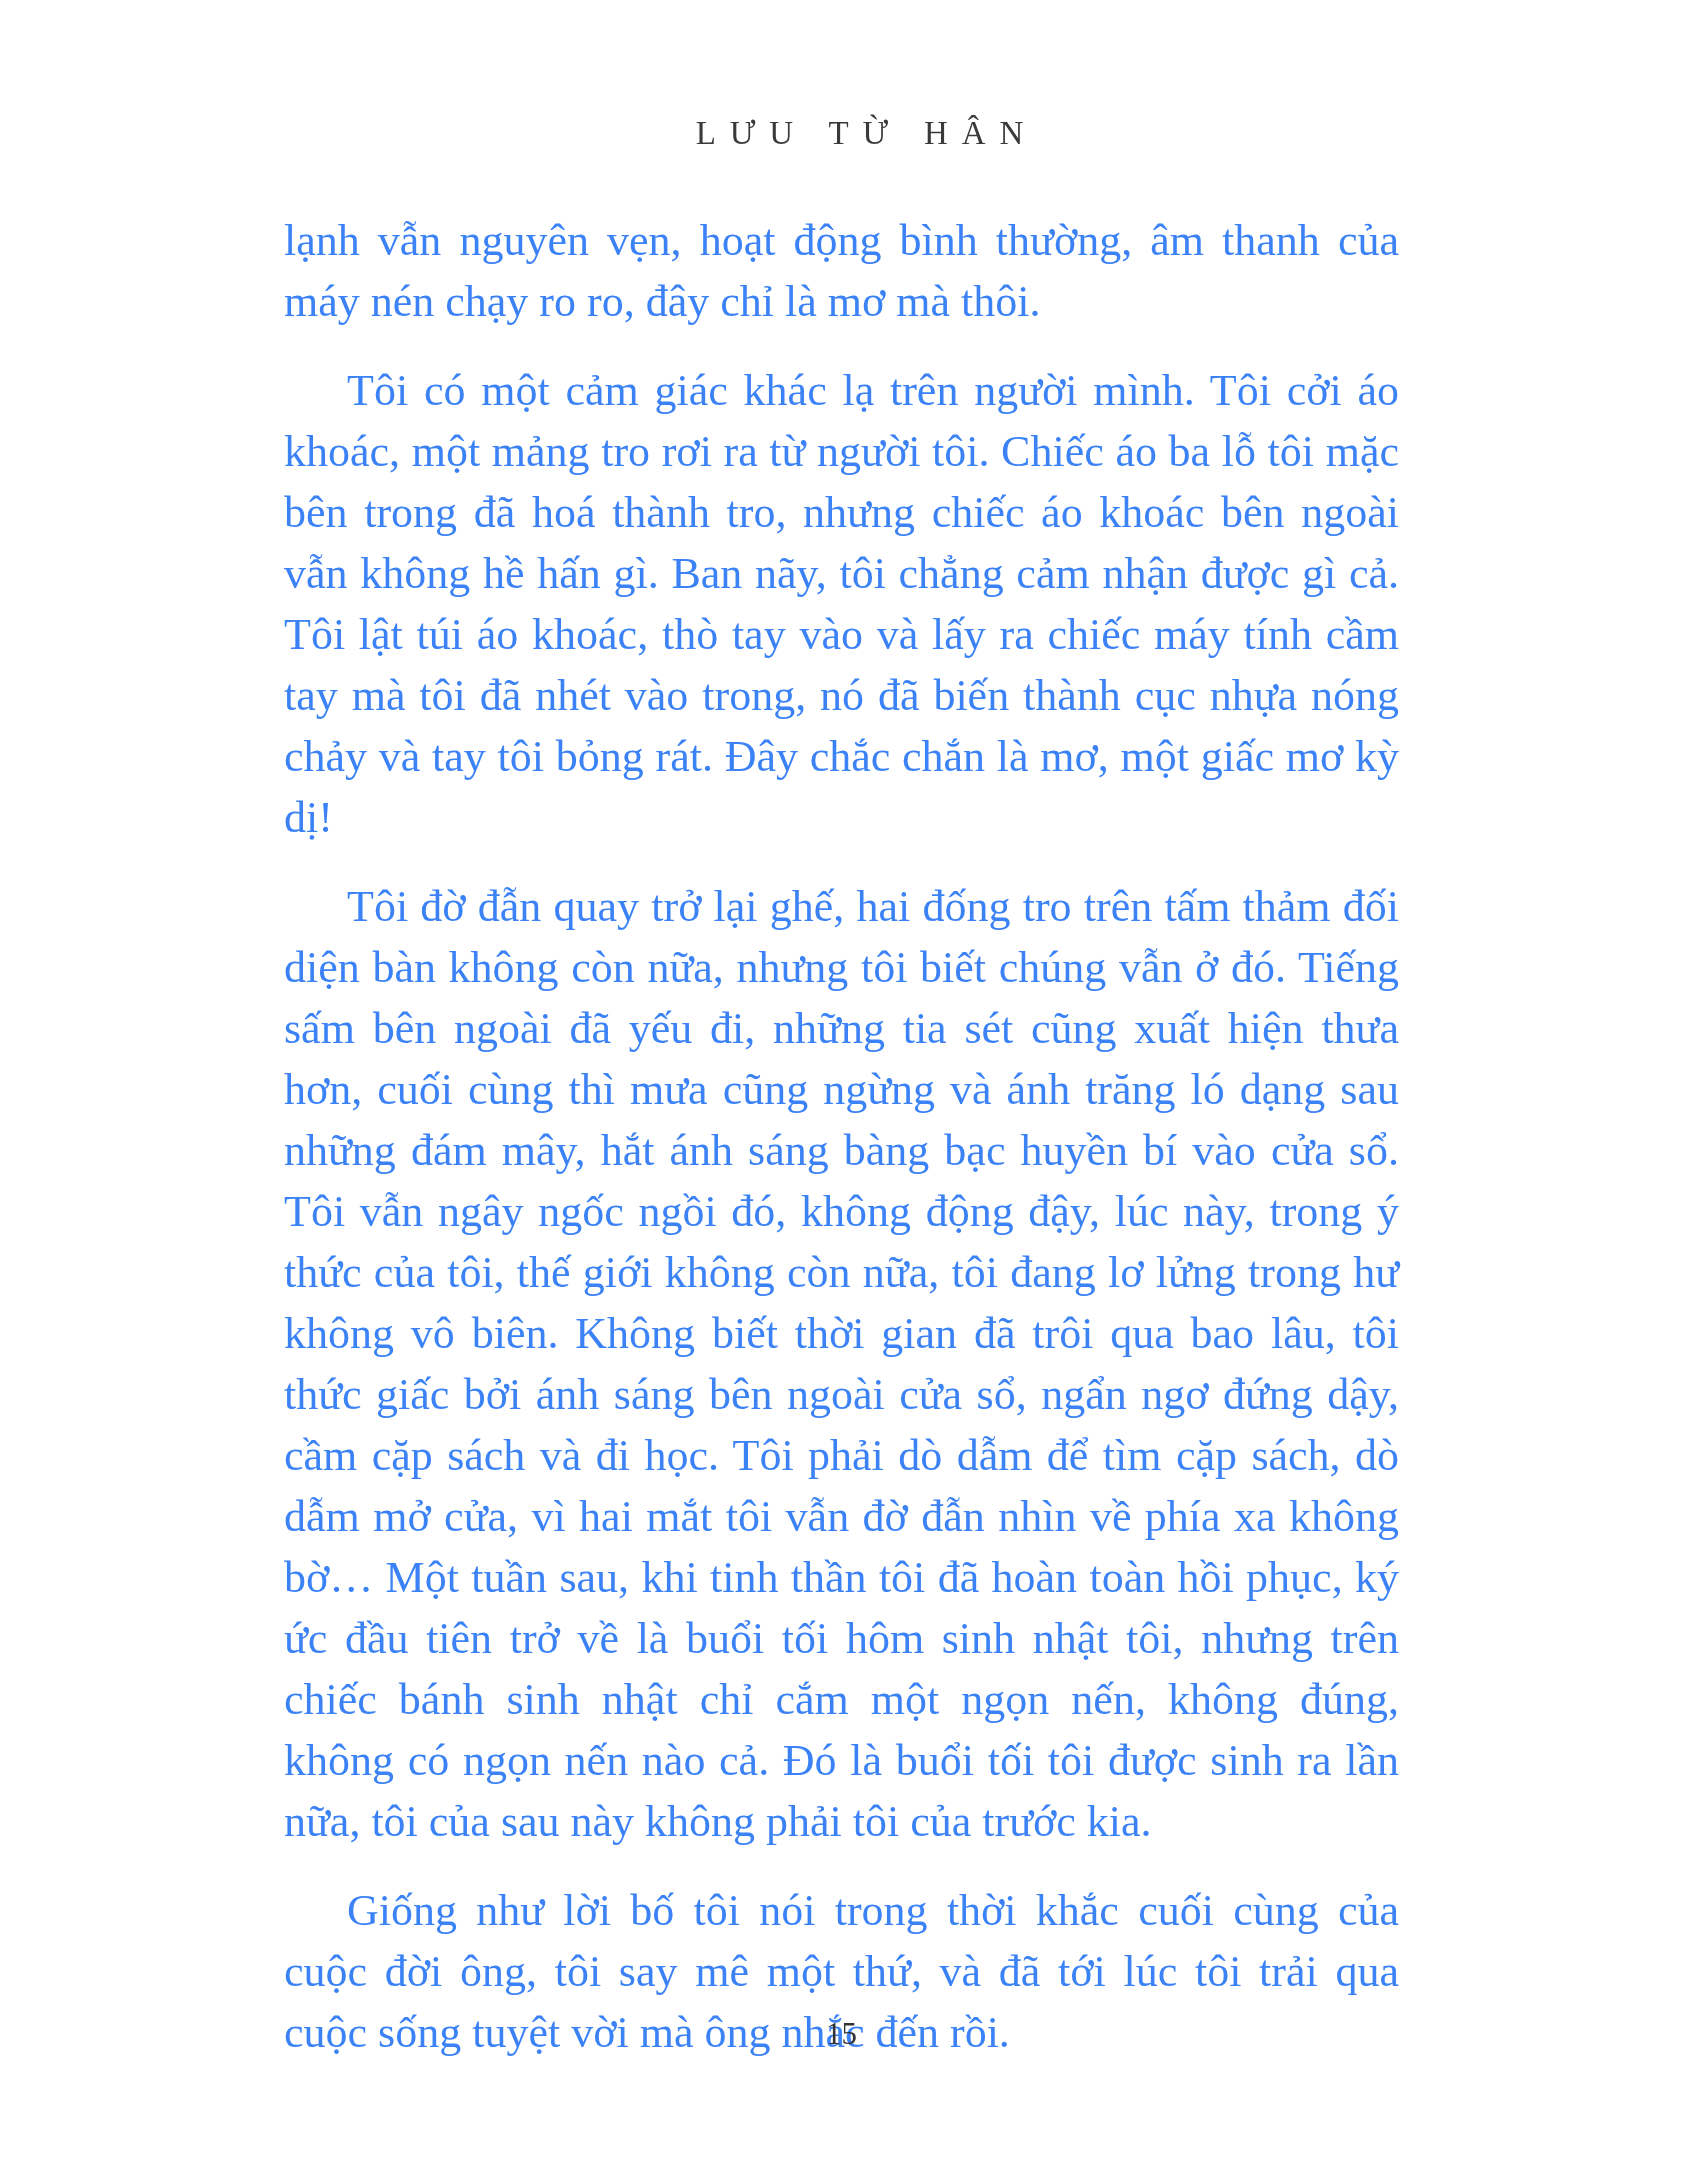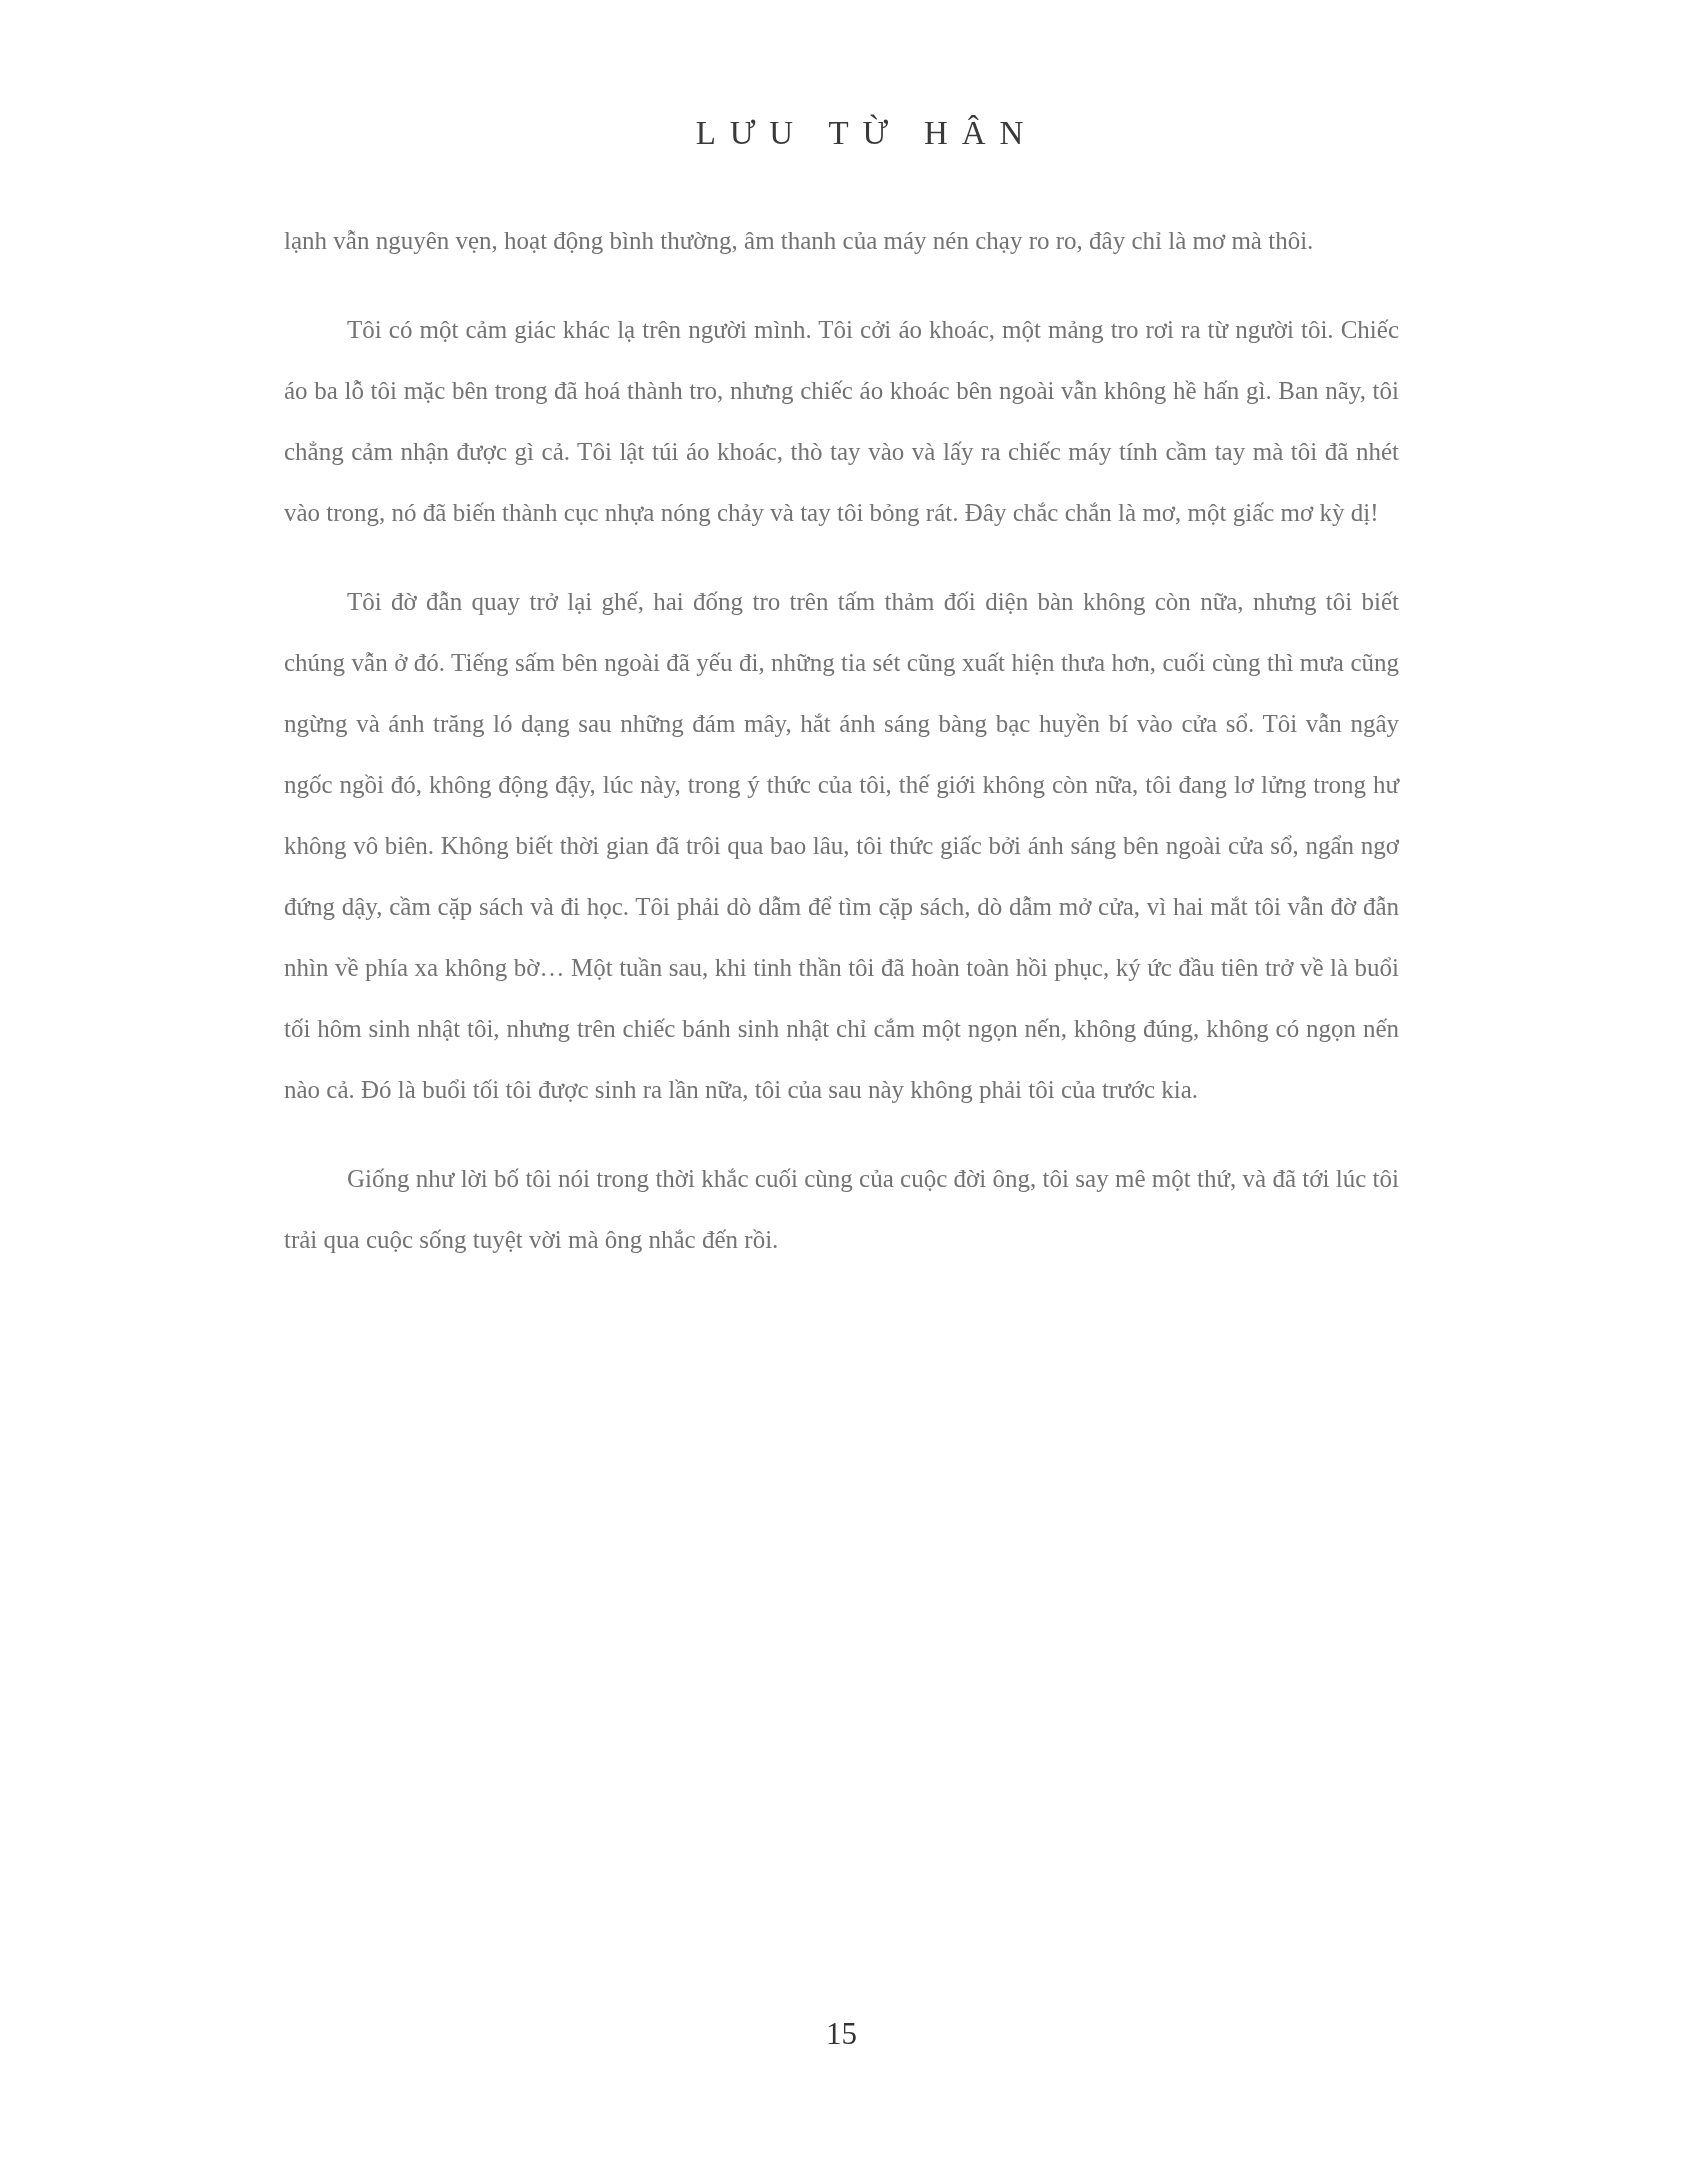--- a/index.html
+++ b/index.html
@@ -27,23 +27,23 @@
     letter-spacing: 0.42em;
     text-indent: 0.42em; 
     font-family: "Liberation Serif", "DejaVu Serif", serif;
     padding-left: 36px;
   }
   .body-text {
     position: absolute;
     top: 210px;
     left: 284px;
     width: 1115px;
-    font-size: 25px;
+    font-size: 44px;
     line-height: 61px;
-    color: #737373;
+    color: #3b82f6;
     text-align: justify;
   }
   .para {
     margin: 28px 0 0 0;
     text-indent: 63px;
   }
   .para.continuation {
     margin-top: 0;
     text-indent: 0;
   }

